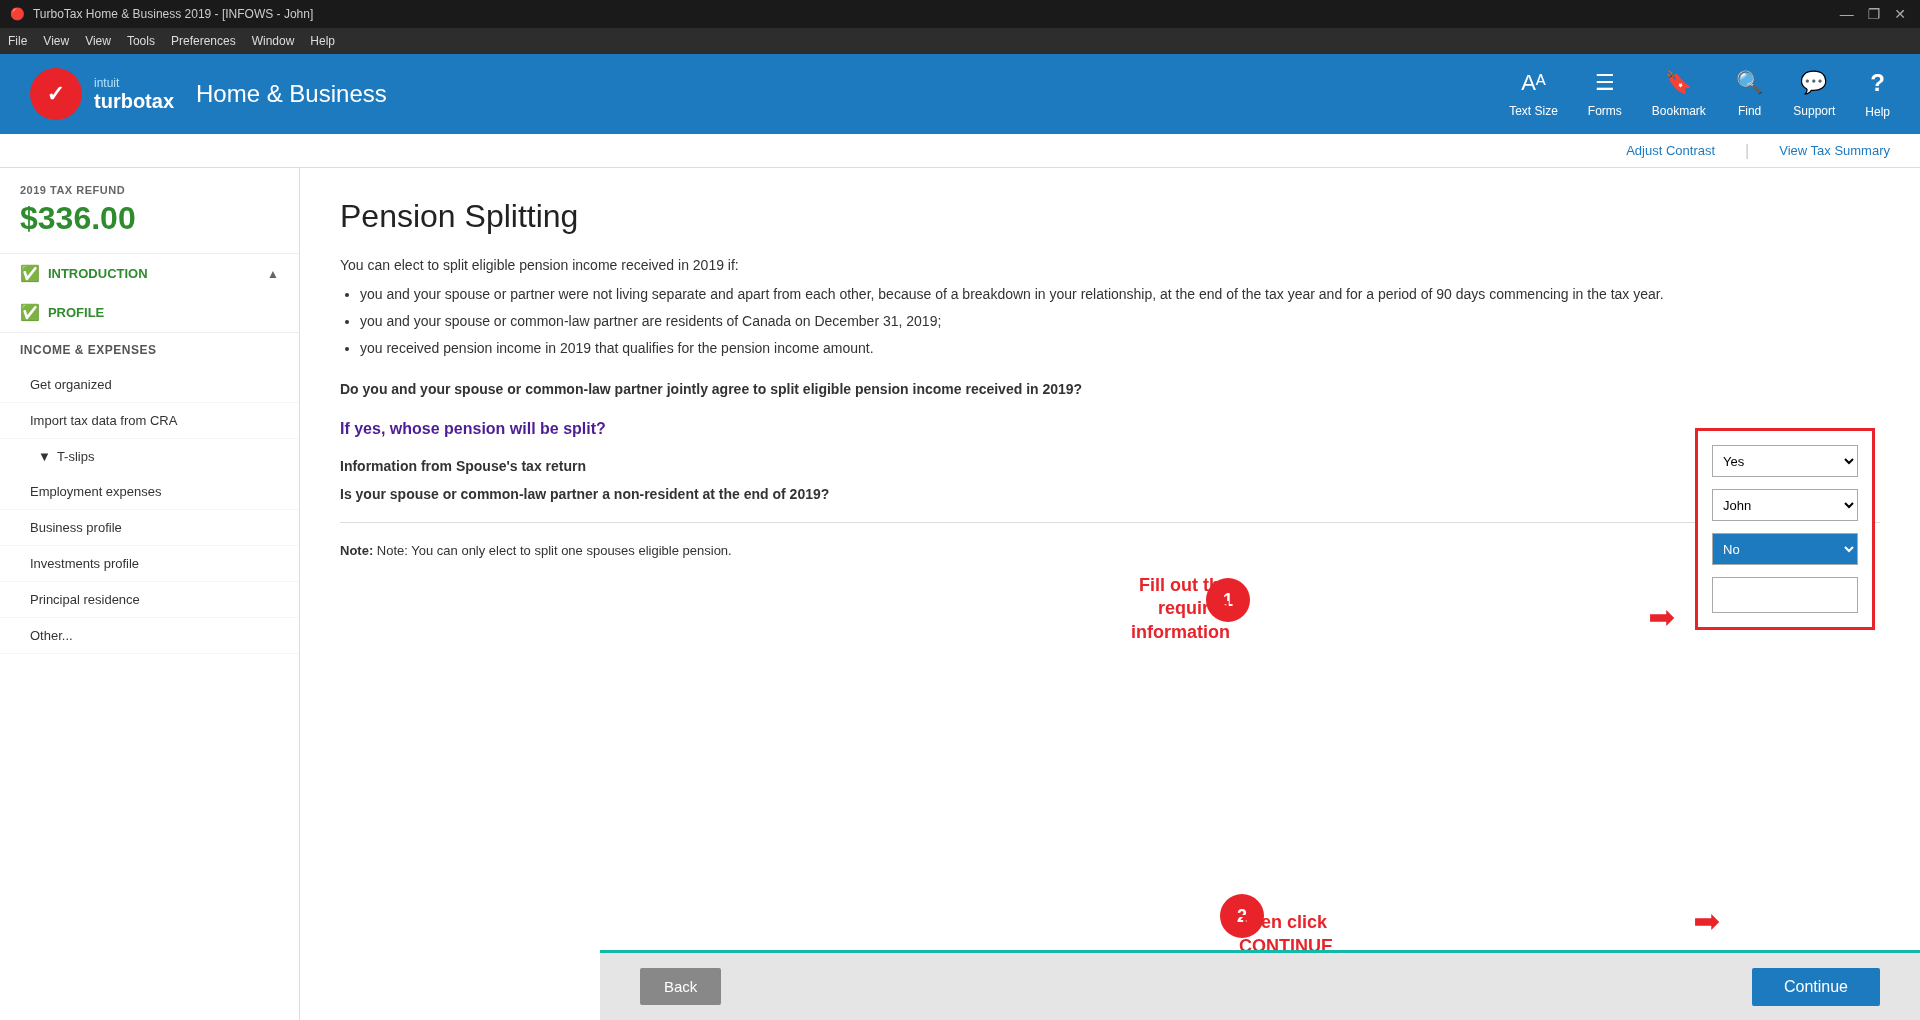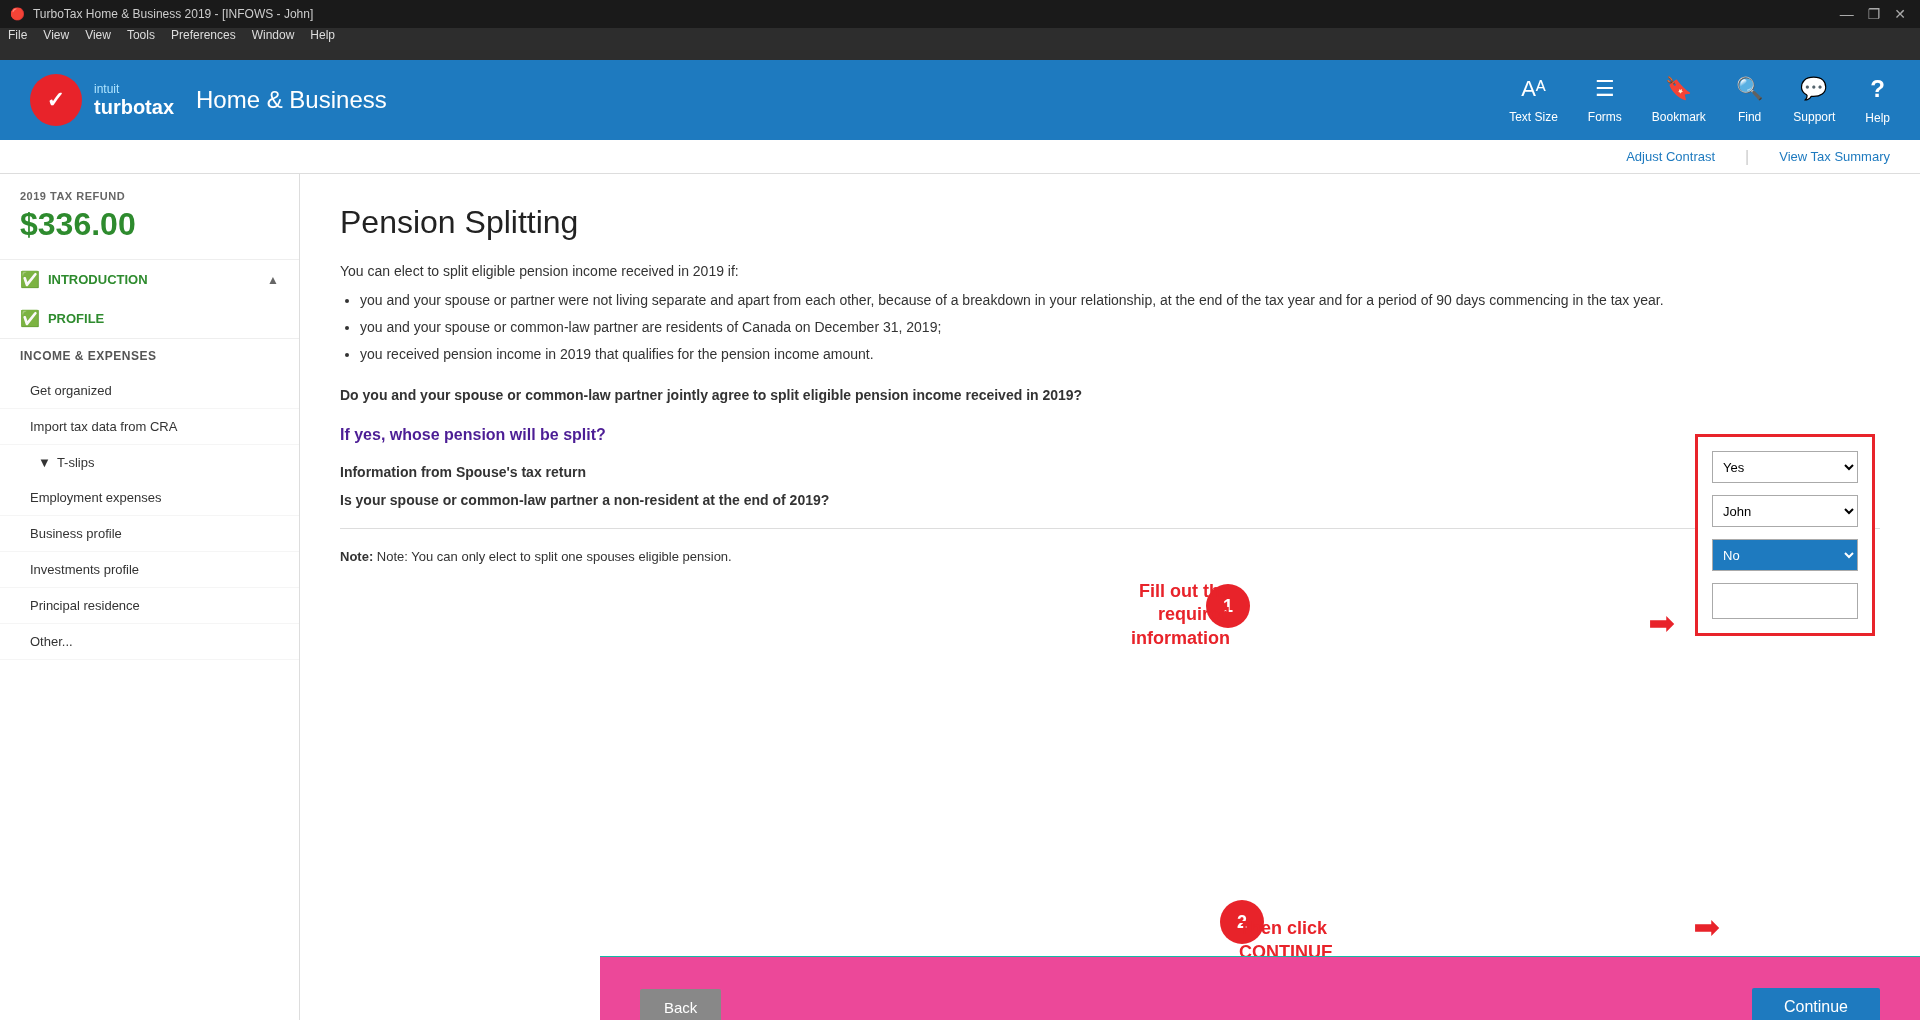--- a/index.html
+++ b/index.html
@@ -17,23 +17,23 @@
       justify-content: space-between;
     }
     .title-bar-left { display: flex; align-items: center; gap: 8px; }
     .title-bar-controls { display: flex; gap: 6px; font-size: 14px; }
     .title-bar-controls span { cursor: pointer; color: #aaa; padding: 0 4px; }
 
     
     .menu-bar {
       background: #2d2d2d;
       color: #ddd;
-      height: 32px;
+      height: 26px;
       display: flex;
-      align-items: flex-start;
+      align-items: center;
       padding: 0 8px;
       gap: 16px;
       font-size: 12px;
     }
     .menu-bar span { cursor: pointer; }
 
     
     .top-header {
       background: #1e7abf;
       height: 80px;
@@ -192,24 +192,24 @@
       margin-top: 20px;
     }
     .note-text strong { font-weight: bold; }
 
     .footer-bar {
       position: absolute;
       bottom: 0;
       left: 300px;
       right: 0;
       height: 70px;
-      background: #ec4899;
-      border-top: 1px solid #14b8a6;
+      background: #e5e5e5;
+      border-top: 3px solid #14b8a6;
       display: flex;
-      align-items: flex-end;
+      align-items: center;
       padding: 0 40px;
       gap: 20px;
     }
 
     .back-btn {
       background: #888;
       color: white;
       border: none;
       padding: 10px 24px;
       font-size: 15px;

